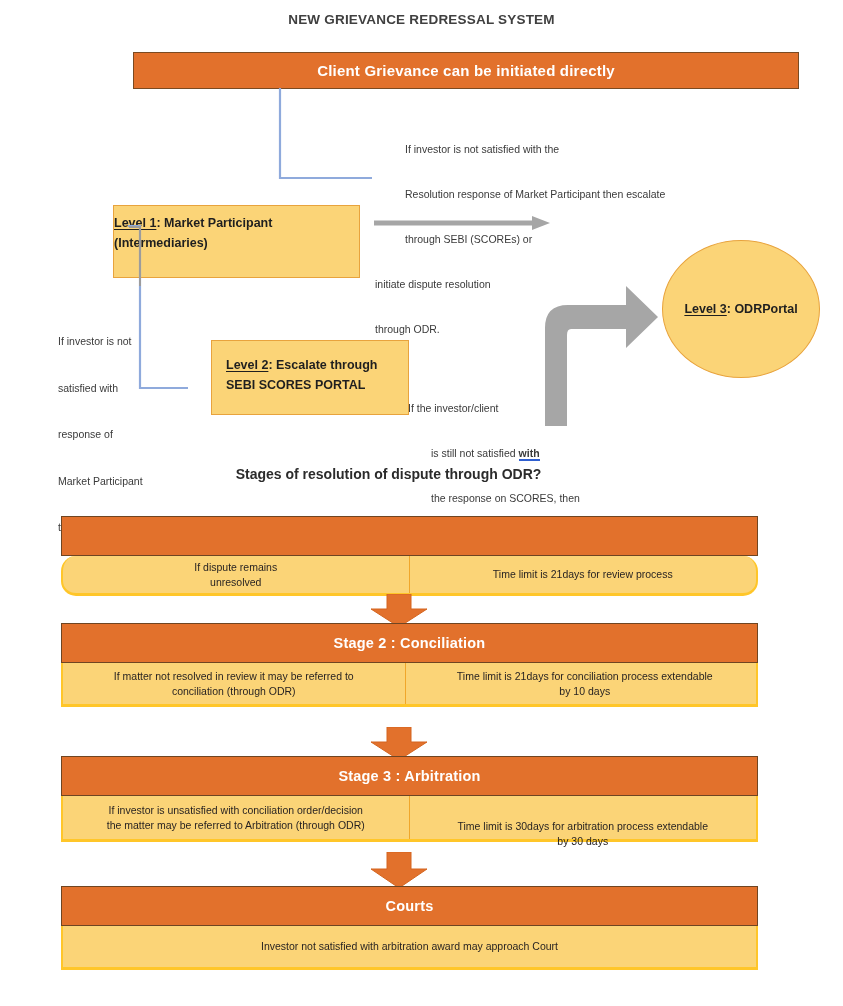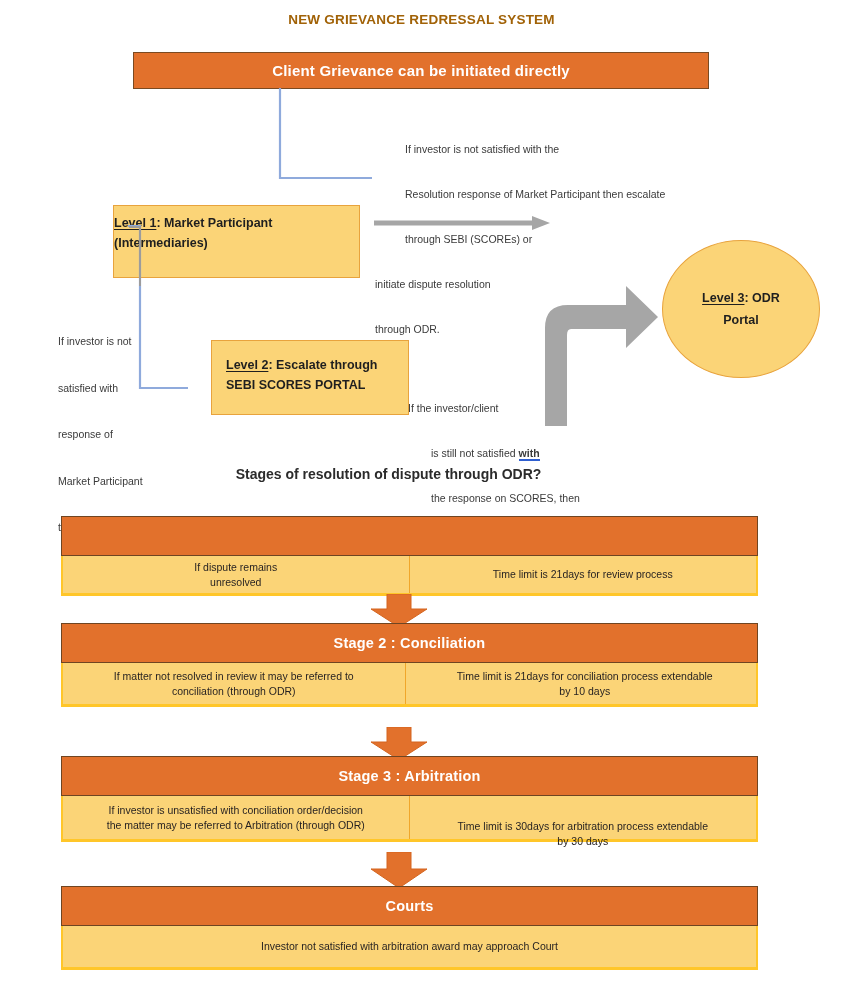--- a/index.html
+++ b/index.html
@@ -8,26 +8,26 @@
     width:843px;height:1006px;position:relative;overflow:hidden;
     font-family:"Liberation Sans","DejaVu Sans",sans-serif;
     color:#231f20;
     -webkit-font-smoothing:antialiased;
   }
   .abs{position:absolute;}
 
   
   #page-title{
     left:0;top:12px;width:843px;text-align:center;
-    font-size:13.5px;font-weight:bold;letter-spacing:.2px;color:#a16207;
+    font-size:13.5px;font-weight:bold;letter-spacing:.2px;color:#404040;
   }
 
   
   #banner{
-    left:133px;top:52px;width:576px;height:37px;
+    left:133px;top:52px;width:666px;height:37px;
     background:#E2712C;border:1.5px solid #7a4a22;
     box-sizing:border-box;
     display:flex;align-items:center;justify-content:center;
   }
   #banner .txt{color:#ffffff;font-size:15px;font-weight:bold;letter-spacing:.2px;}
 
   
   .elbow{pointer-events:none;}
 
   
@@ -45,21 +45,21 @@
     font-size:12.5px;font-weight:bold;color:#1f1f1f;line-height:20px;
   }
   #level1{left:113px;top:205px;width:247px;height:73px;padding-top:7px;text-align:left;}
   #level2{left:183px;top:340px;width:198px;height:75px;padding:14px 0 0 14px;text-align:left;margin-left:28px;}
   .u{text-decoration:underline;text-underline-offset:2px;}
 
   
   #level3{
     left:662px;top:240px;width:158px;height:138px;border-radius:50%;
     background:#FBD477;border:1.5px solid #E8A33D;box-sizing:border-box;
-    display:flex;align-items:center;justify-content:center;flex-direction:column;
+    display:flex;align-items:center;justify-content:center;flex-direction:row;
     font-size:12.5px;font-weight:bold;color:#1f1f1f;line-height:22px;text-align:center;
   }
 
   
   #stages-title{
     left:0;top:466px;width:777px;text-align:center;
     font-size:14px;font-weight:bold;color:#2b2b2b;
   }
 
   
@@ -74,21 +74,21 @@
     border-left:2px solid #FFC629;border-right:2px solid #FFC629;border-bottom:3px solid #FFC629;
     box-sizing:border-box;
   }
   .panel .cell{
     width:50%;box-sizing:border-box;padding:6px 8px;
     display:flex;align-items:center;justify-content:center;text-align:center;
     font-size:10.5px;line-height:15px;color:#231f20;
   }
   .panel .cell.left{border-right:1.5px solid #F0A62A;}
   .panel .cell.full{width:100%;border-right:none;}
-  #panel1{top:516px;} #panel1 .body{height:40px;}
+  #panel1{top:516px;} #panel1 .body{height:40px;border-radius:15px;}
   #panel2{top:623px;} #panel2 .body{height:44px;gap:8px;}
   #panel3{top:756px;} #panel3 .body{height:46px;}
   #panel4{top:886px;} #panel4 .body{height:44px;}
 
   
   .downarrow{width:60px;}
 </style>
 </head>
 <body>
 

